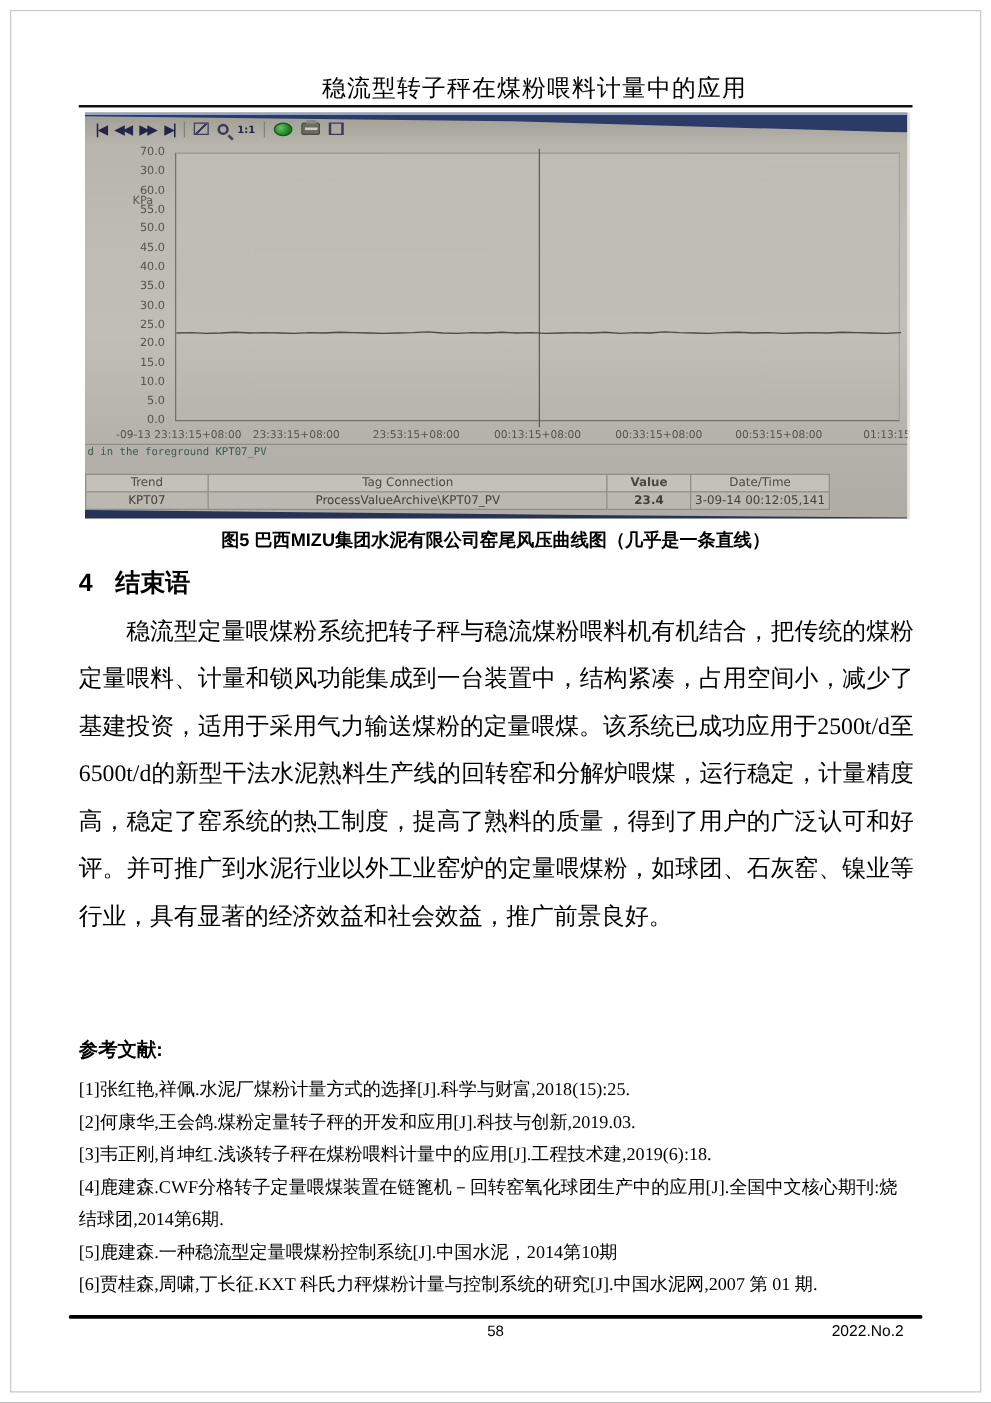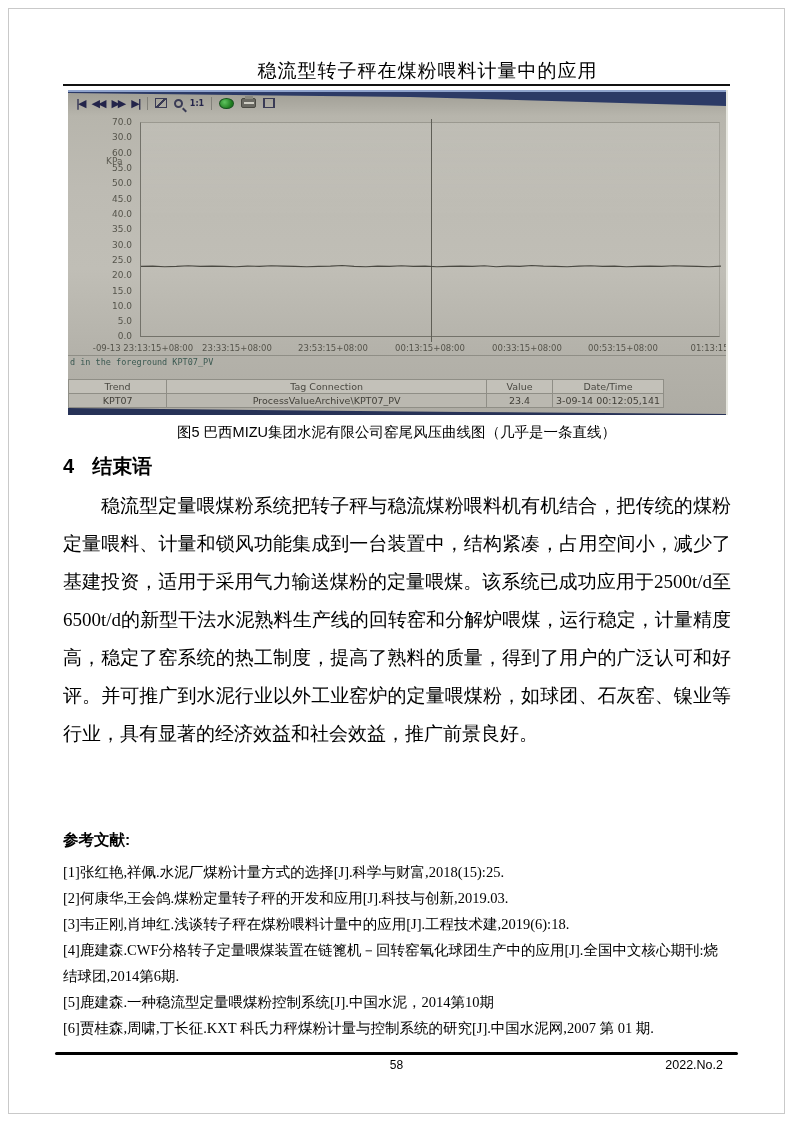--- a/index.html
+++ b/index.html
@@ -60,24 +60,24 @@
     border-top:1px solid #8f8e86; font-family:"DejaVu Sans Mono","Liberation Mono",monospace;
     font-size:8.5px; color:#3c5a52; padding:1px 0 0 2px; }
   .bluebar { position:absolute; left:0; top:279px; width:100%; height:10px;
     background:linear-gradient(180deg,#7aa6e2 0%,#4a7ecb 55%,#3563b4 100%); }
   .bluebar .partial { position:absolute; left:4px; top:1px; font-size:7.5px; color:#1d4a3c; font-family:"DejaVu Sans Mono",monospace; }
 
   .dtable { position:absolute; left:0; top:289px; width:596px; font-size:9.5px; color:#413f38;
     border-collapse:collapse; background:#bab8b0;padding-left:48px; }
   .dtable td { border:1px solid #8f8e86; height:14px; text-align:center; padding:0 3px; overflow:hidden; white-space:nowrap; }
   .dtable tr.hrow td { background:#c3c1b9; color:#4a4942; }
-  .dtable .c0 { width:115px; } .dtable .c1 { width:365px; } .dtable .c2 { width:75px; } .dtable .c3 { width:105px; }
-
-  
-  .caption { position:absolute; top:423px; left:0; width:100%; text-align:center; font-weight:normal; font-size:14.5px;
+  .dtable .c0 { width:115px; } .dtable .c1 { width:365px; } .dtable .c2 { width:75px;font-weight:bold; } .dtable .c3 { width:105px; }
+
+  
+  .caption { position:absolute; top:423px; left:0; width:100%; text-align:center; font-weight:bold; font-size:14.5px;
     font-family:"Liberation Sans","DejaVu Sans",sans-serif; }
   .sec-head { position:absolute; top:453px; left:63px; font-size:20px; font-weight:bold;
     font-family:"Liberation Sans","DejaVu Sans",sans-serif; }
   .sec-head .num { margin-right:18px; }
   .body-par { position:absolute; top:487px; left:63px; width:668px; font-size:19px; line-height:38px;
     text-align:justify; text-indent:2em; }
 
   
   .refs { position:absolute; top:830px; left:63px; width:668px; }
   .refs-head { font-weight:bold; font-size:15.5px; font-family:"Liberation Sans","DejaVu Sans",sans-serif; margin-bottom:8px; }

